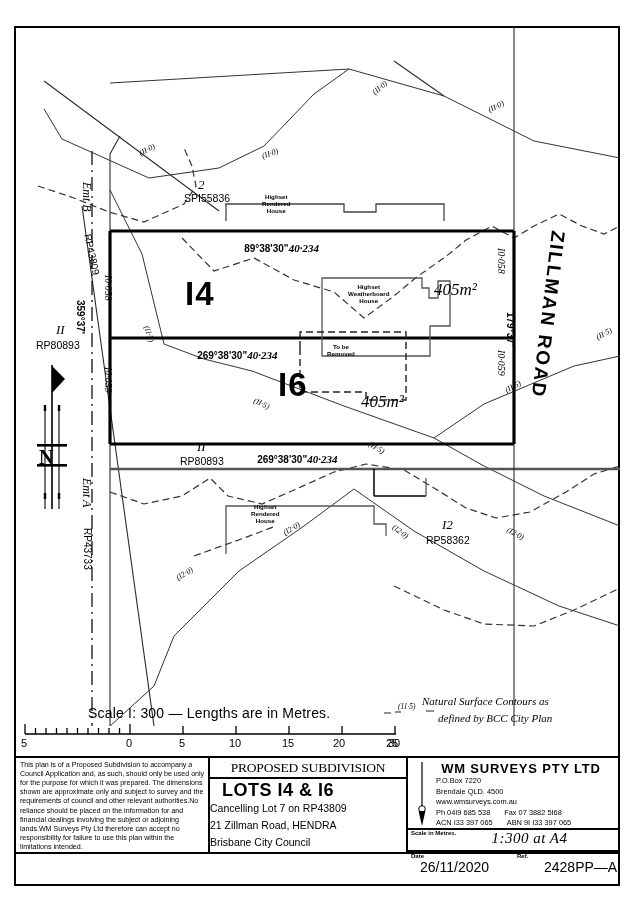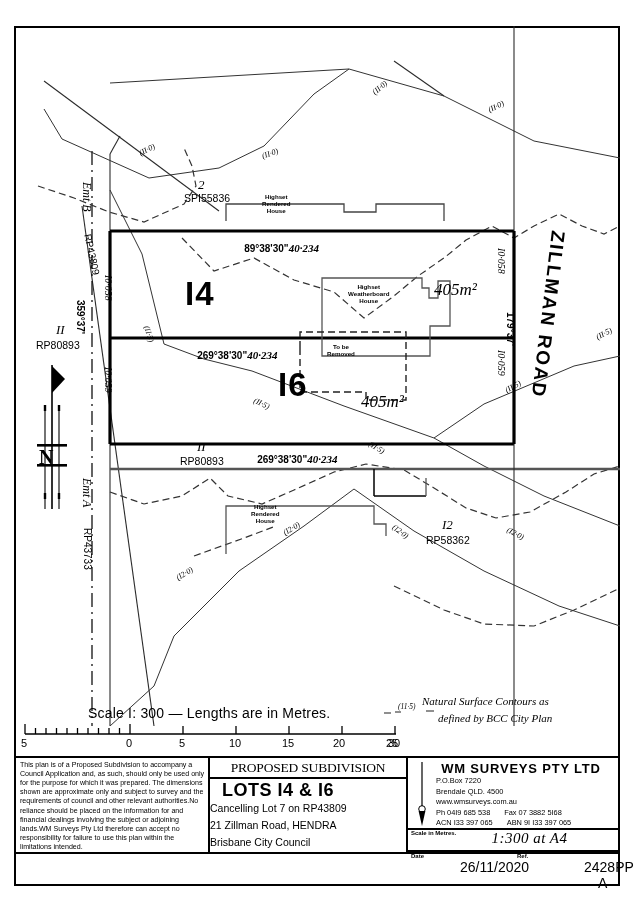--- a/index.html
+++ b/index.html
@@ -45,21 +45,21 @@
   #coName{font-family:"Liberation Sans",sans-serif;font-weight:bold;font-size:13px;letter-spacing:.8px;text-align:center;}
   .coLine{font-family:"Liberation Sans",sans-serif;font-size:7.4px;line-height:1.42;}
   .coLine .c2{display:inline-block;margin-left:14px;}
   #tbScale{height:26px;box-sizing:border-box;border-bottom:2px solid #000;display:flex;}
   #tbScale .lbl{font-family:"Liberation Sans",sans-serif;font-size:6px;font-weight:bold;padding-left:3px;width:52px;}
   #tbScale .val{flex:1;text-align:center;font-family:"Liberation Serif",serif;font-style:italic;font-size:15px;padding-right:22px;letter-spacing:.5px;}
   #tbDate{flex:1;display:flex;}
   #tbDateCell{width:106px;box-sizing:border-box;border-right:2px solid #000;position:relative;}
   #tbRefCell{flex:1;position:relative;}
   .cellLbl{position:absolute;left:3px;top:1px;font-family:"Liberation Sans",sans-serif;font-size:6px;font-weight:bold;}
-  .cellVal{position:absolute;left:12px;top:7px;font-family:"Liberation Sans",sans-serif;font-size:14px;margin-left:40px;}
+  .cellVal{position:absolute;left:12px;top:7px;font-family:"Liberation Sans",sans-serif;font-size:14px;}
   #tbRefCell .cellVal{left:30px;}
 </style>
 </head>
 <body>
 
 <div id="sheet">
 
   <div id="frame"></div>
 
   <svg class="abs" style="left:14px;top:26px;" width="606" height="700" viewBox="0 0 606 700">

